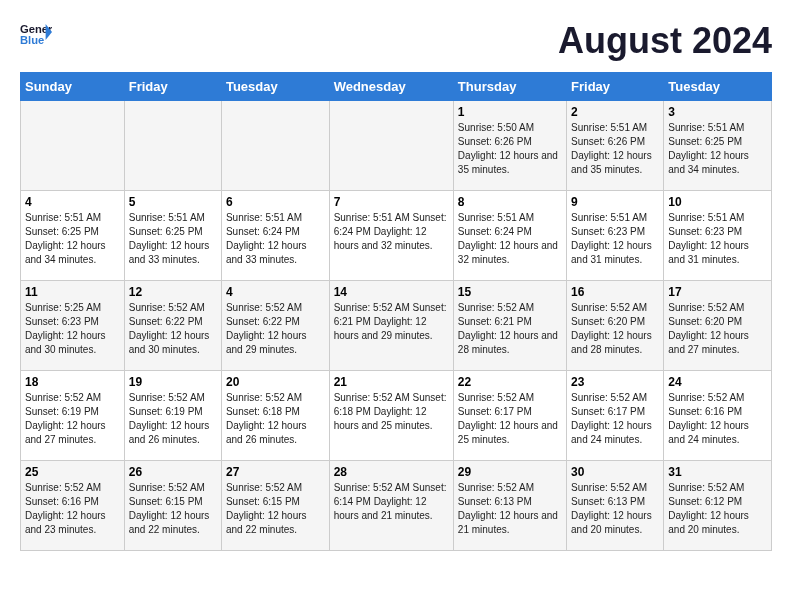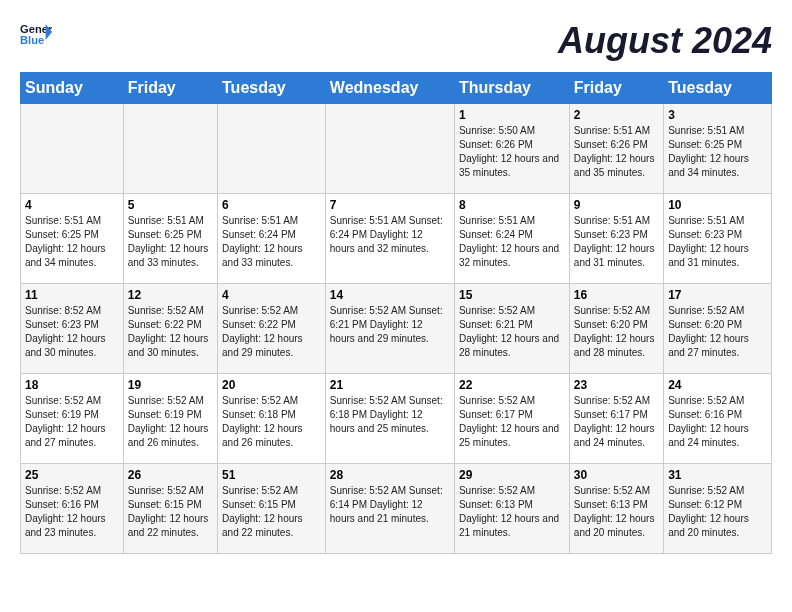--- a/index.html
+++ b/index.html
@@ -25,37 +25,36 @@
       width: 32px;
       height: 28px;
     }
     .title-area {
       text-align: right;
     }
     .main-title {
       font-size: 36px;
       font-weight: bold;
       color: #1a1a2e;
-      font-style: italic;
     }
     .subtitle {
       font-size: 16px;
       color: #333;
     }
     table {
       width: 100%;
       border-collapse: collapse;
       font-size: 11px;
     }
     thead tr th {
       background-color: #2e7bd6;
       color: #fff;
       padding: 6px 4px;
       text-align: left;
-      font-size: 16px;
+      font-size: 13px;
       font-weight: bold;
       border: 1px solid #2e7bd6;
     }
     tbody tr td {
       border: 1px solid #ccc;
       padding: 4px;
       vertical-align: top;
       min-height: 80px;
       height: 90px;
     }
@@ -183,21 +182,21 @@
           <span class="day-num">10</span>
           <div class="day-info">Sunrise: 5:51 AM
 Sunset: 6:23 PM
 Daylight: 12 hours
 and 31 minutes.</div>
         </td>
       </tr>
       <tr>
         <td>
           <span class="day-num">11</span>
-          <div class="day-info">Sunrise: 8:52 AM
+          <div class="day-info">Sunrise: 5:25 AM
 Sunset: 6:23 PM
 Daylight: 12 hours
 and 30 minutes.</div>
         </td>
         <td>
           <span class="day-num">12</span>
           <div class="day-info">Sunrise: 5:52 AM
 Sunset: 6:22 PM
 Daylight: 12 hours
 and 30 minutes.</div>
@@ -298,21 +297,21 @@
 and 23 minutes.</div>
         </td>
         <td>
           <span class="day-num">26</span>
           <div class="day-info">Sunrise: 5:52 AM
 Sunset: 6:15 PM
 Daylight: 12 hours
 and 22 minutes.</div>
         </td>
         <td>
-          <span class="day-num">51</span>
+          <span class="day-num">27</span>
           <div class="day-info">Sunrise: 5:52 AM
 Sunset: 6:15 PM
 Daylight: 12 hours
 and 22 minutes.</div>
         </td>
         <td>
           <span class="day-num">28</span>
           <div class="day-info">Sunrise: 5:52 AM
 Sunset: 6:14 PM
 Daylight: 12 hours

